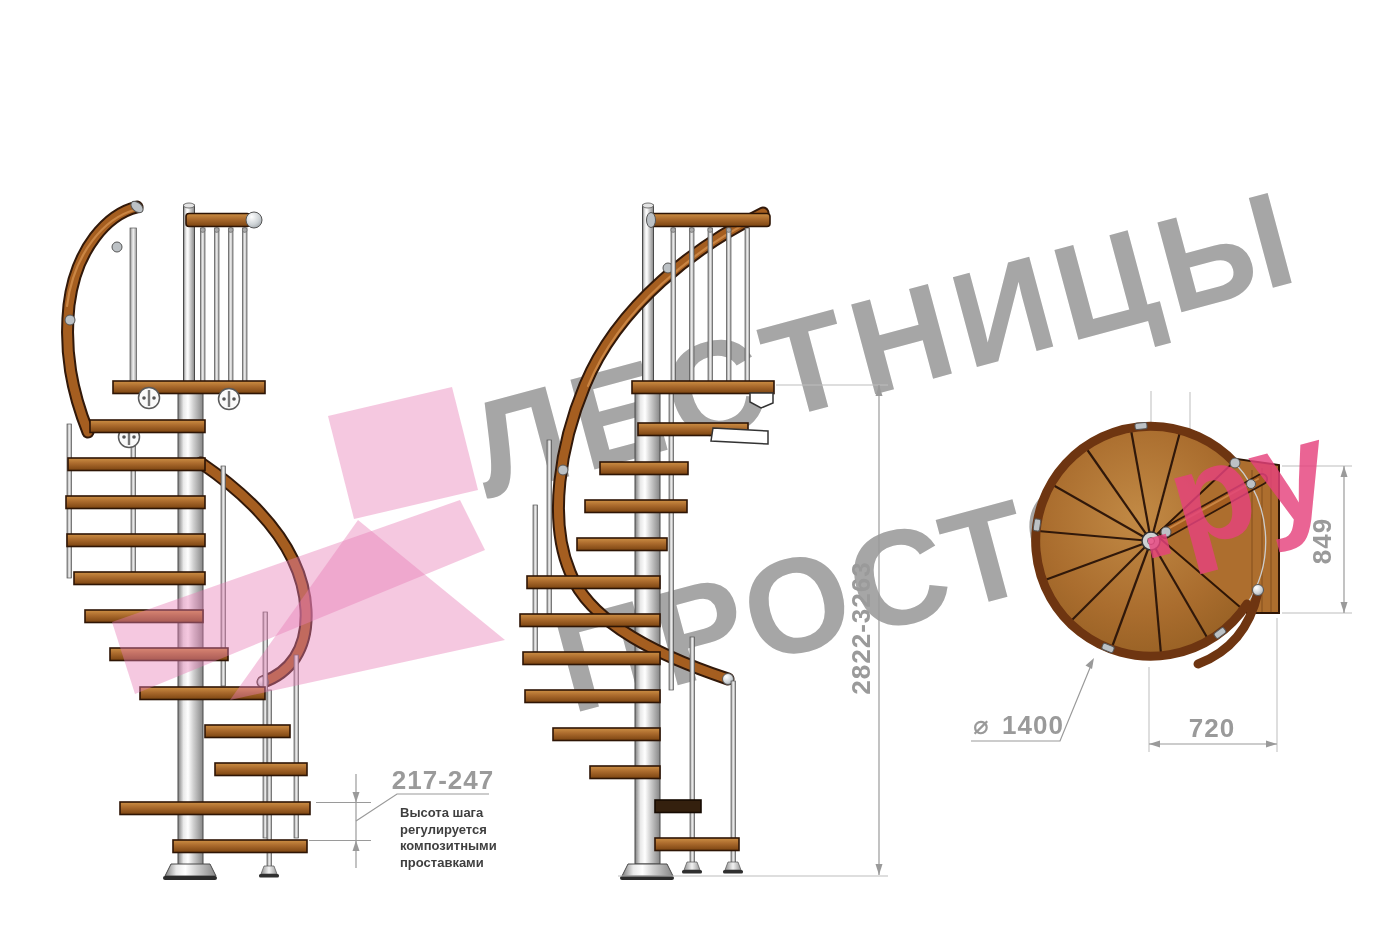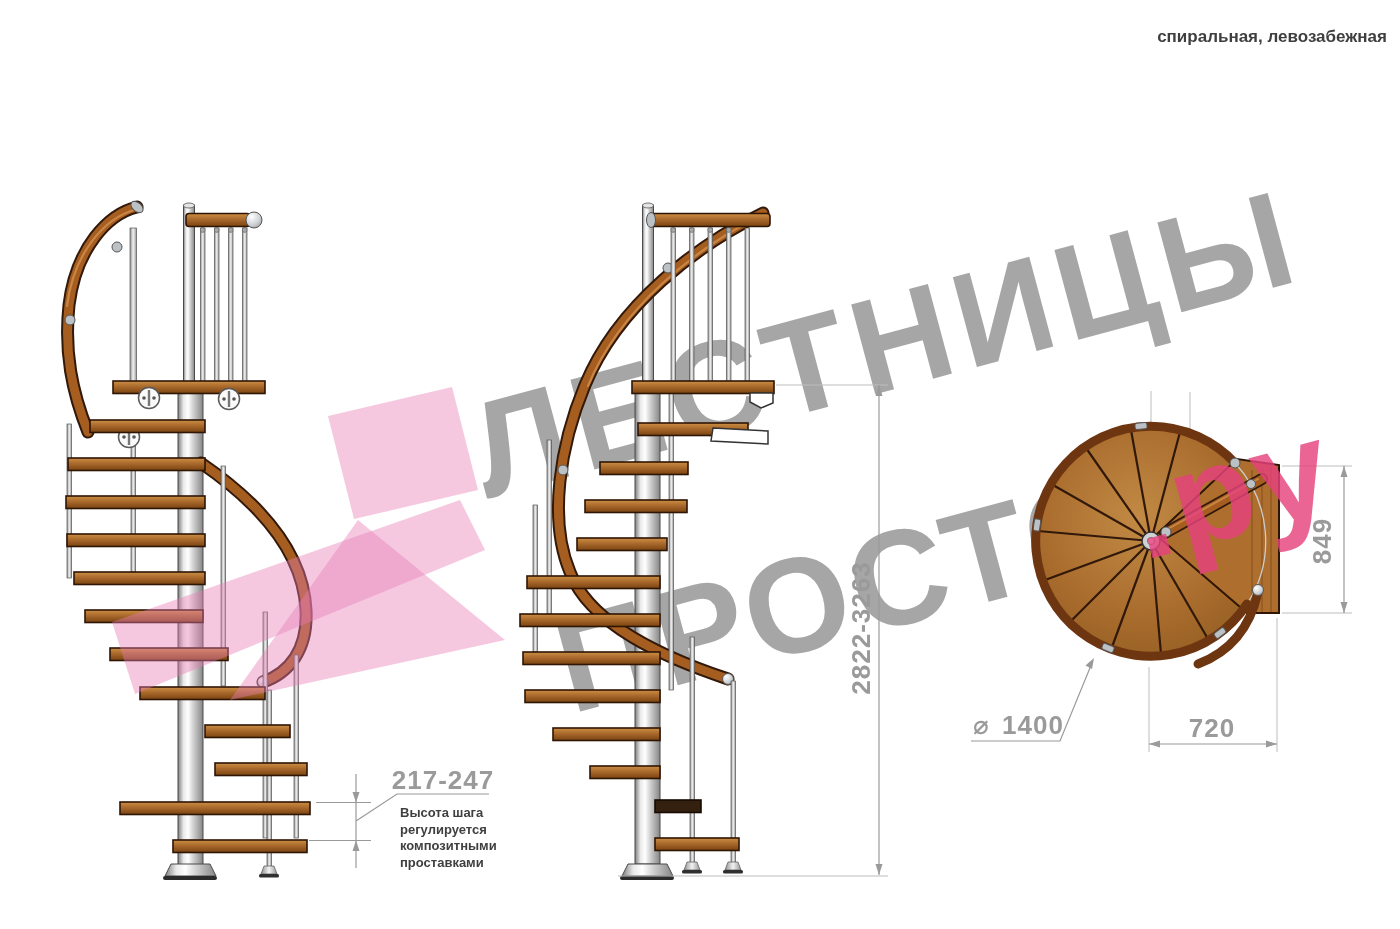--- a/index.html
+++ b/index.html
@@ -351,16 +351,15 @@
       <polygon points="358,520 505,640 230,700"></polygon>
     </g>
   </svg>
 
   <div class="wm wm-front">
     <div class="l1">ЛЕСТНИЦЫ</div>
     <div class="l2"><span class="g">ПРОСТО</span><span class="p">.ру</span></div>
   </div>
 
   <div class="hdr">
-    <div>спиральная, левозабежная</div>
   </div>
 
 </div>
 
 </body></html>

